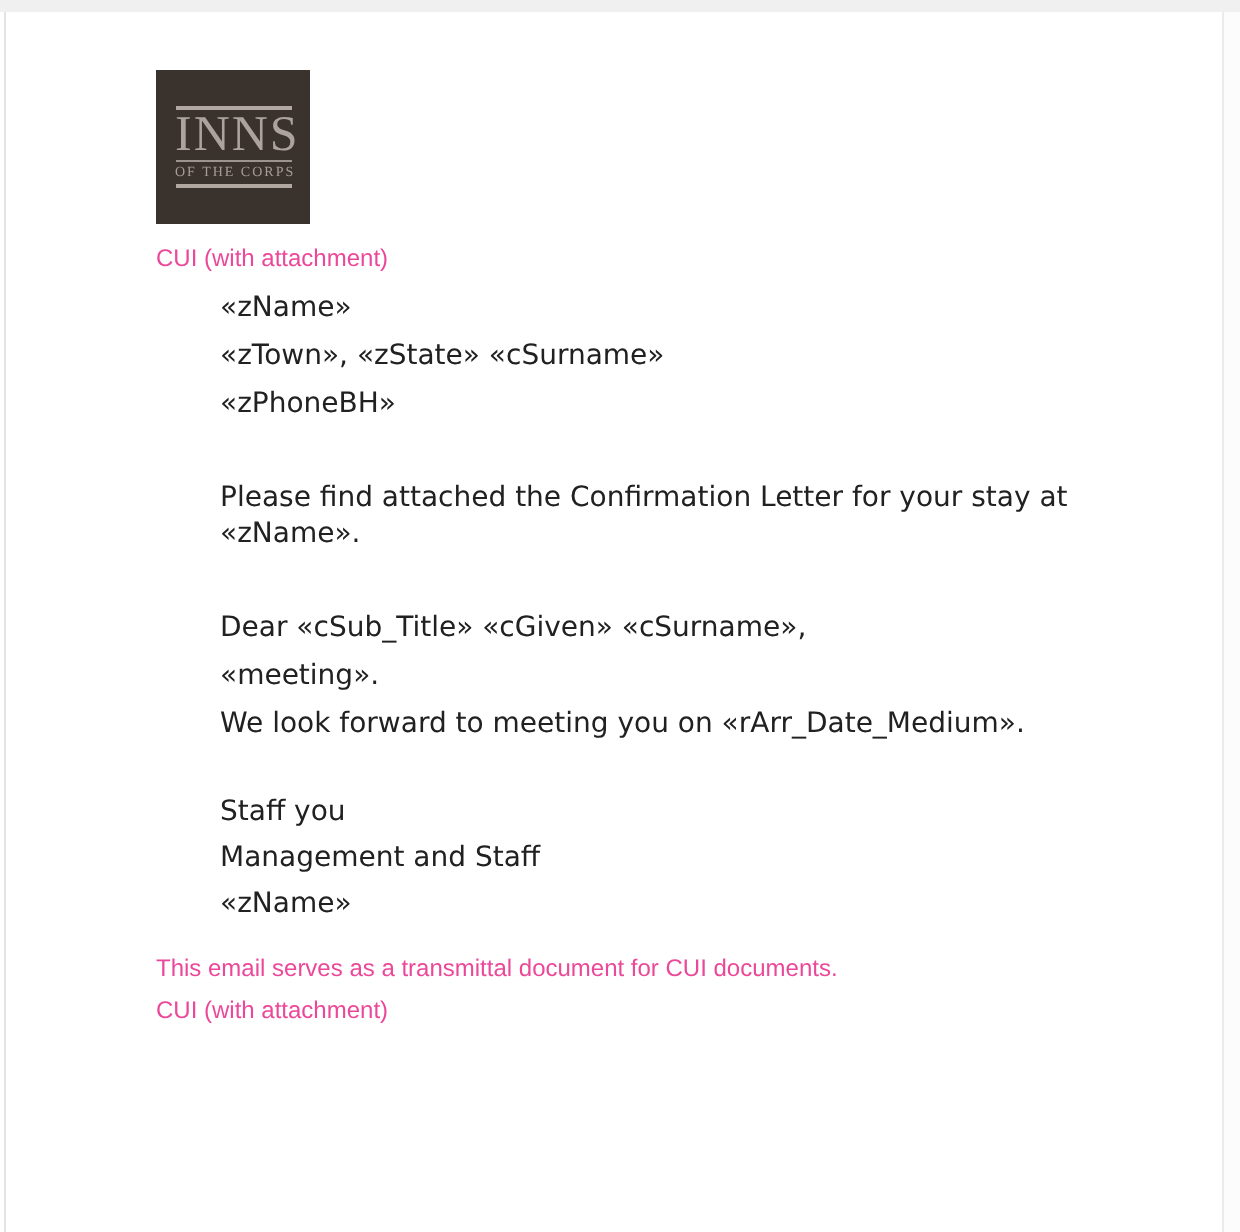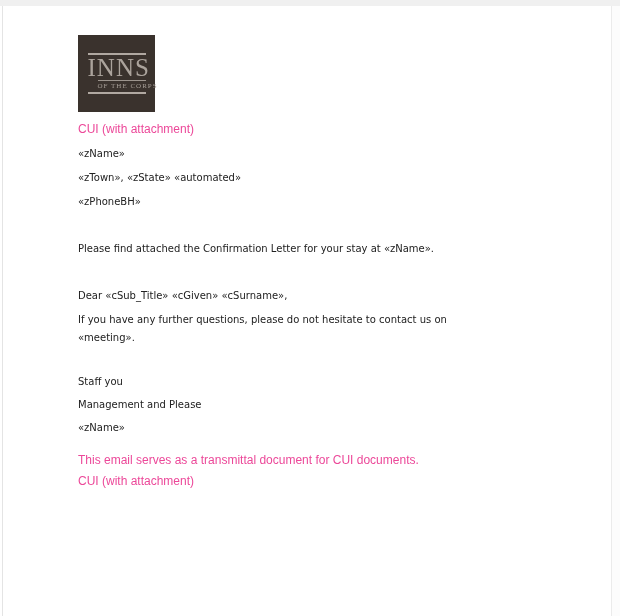--- a/index.html
+++ b/index.html
@@ -69,35 +69,35 @@
   }
   .logo-sub {
     font-family: "Liberation Serif", serif;
     font-size: 7px;
     line-height: 8px;
     letter-spacing: 1px;
     color: #a59d96;
     border-top: 1px solid #9c948d;
     padding-top: 1px;
     white-space: nowrap;
-    margin-left: 10px;
   }
   
   .small-label {
     font-family: "Liberation Sans", sans-serif;
     font-size: 12px;
     line-height: 15px;
     color: #ec4899;
   }
   .cui-top { margin-top: 10px; }
   
   .body-text {
     font-family: "DejaVu Sans", sans-serif;
-    font-size: 10px;
+    font-size: 14px;
     color: #212121;
+    margin-left: 32px;
   }
   .address { margin-top: 9px; }
   .addr-line {
     line-height: 16px;
     margin-bottom: 8px;
   }
   .salutation { margin-top: 29px; line-height: 18px; }
   .para { line-height: 18px; max-width: 476px; }
   .p1 { margin-top: 30px; }
   .p2 { margin-top: 6px; }
@@ -131,37 +131,37 @@
       <div class="logo-inner">
         <div class="logo-name">INNS</div>
         <div class="logo-sub">OF THE CORPS</div>
       </div>
     </div>
 
     <div class="small-label cui-top">CUI (with attachment)</div>
 
     <div class="address body-text">
       <div class="addr-line">«zName»</div>
-      <div class="addr-line">«zTown», «zState» «automated»</div>
+      <div class="addr-line">«zTown», «zState» «cSurname»</div>
       <div class="addr-line">«zPhoneBH»</div>
     </div>
 
     <div class="body-text para p1">Please find attached the Confirmation Letter for your stay at «zName».</div>
 
     <div class="body-text salutation">Dear «cSub_Title» «cGiven» «cSurname»,</div>
 
     <div class="body-text para p2">
-      <div>If you have any further questions, please do not hesitate to contact us on</div>
       <div>«meeting».</div>
     </div>
 
+    <div class="body-text para p3">We look forward to meeting you on «rArr_Date_Medium».</div>
 
     <div class="closing body-text">
       <div class="closing-line">Staff you</div>
-      <div class="closing-line">Management and Please</div>
+      <div class="closing-line">Management and Staff</div>
       <div class="closing-line">«zName»</div>
     </div>
 
     <div class="small-label transmittal">This email serves as a transmittal document for CUI documents.</div>
 
     <div class="small-label cui-bottom">CUI (with attachment)</div>
 
 
   </div>
 </div>

